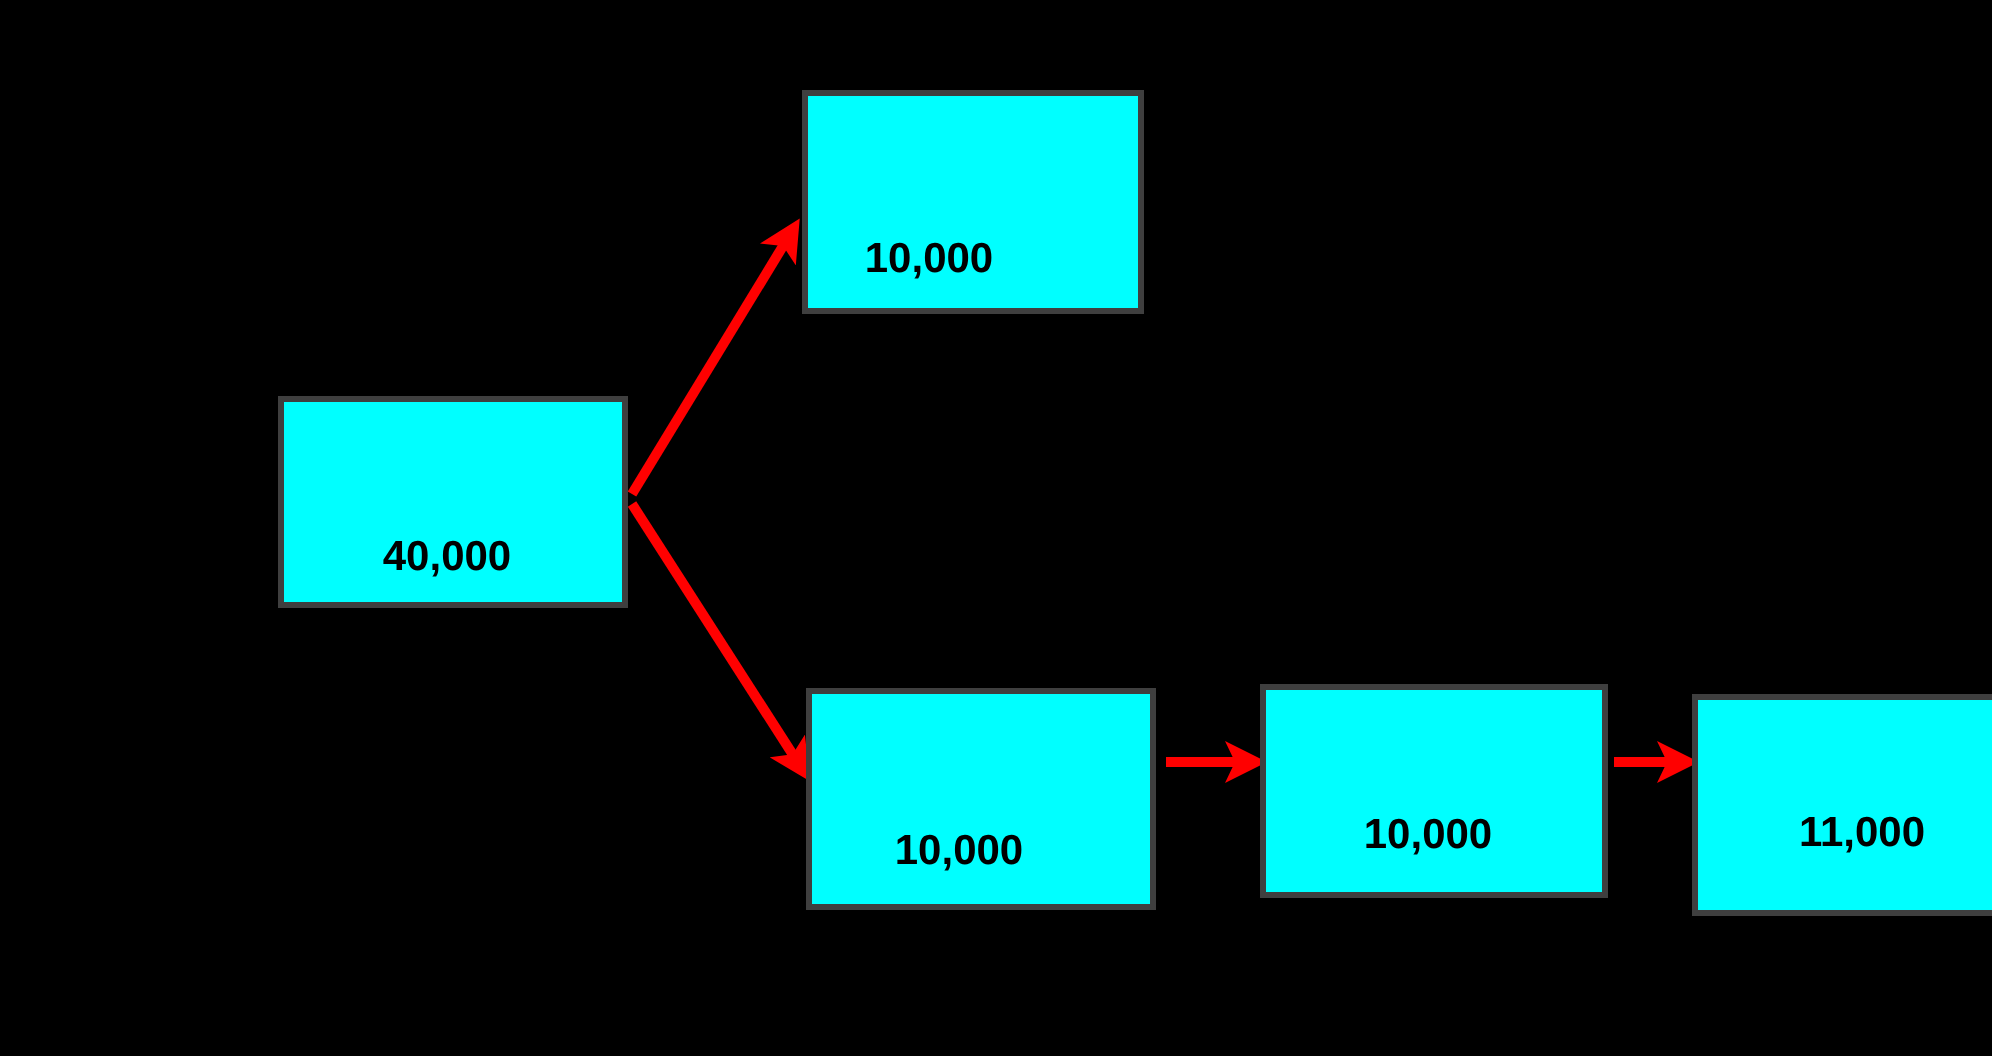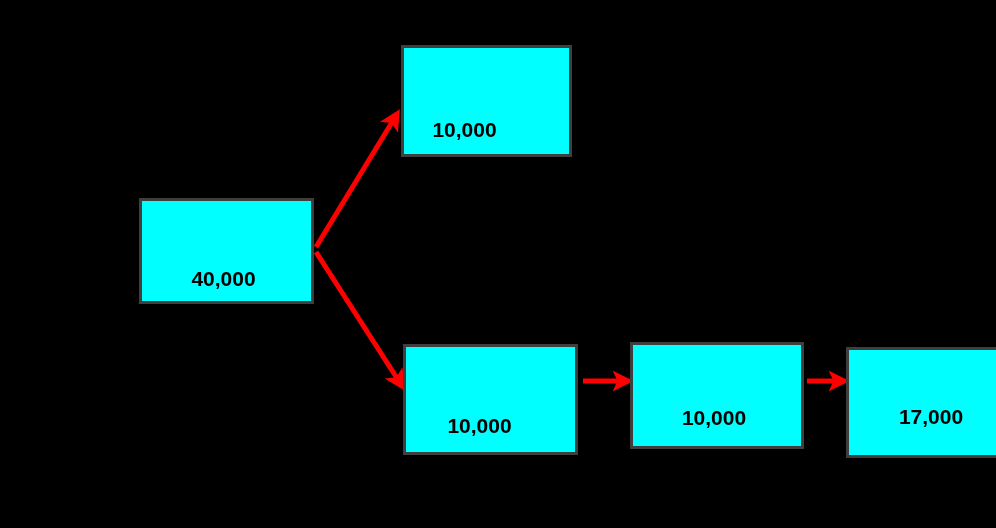--- a/index.html
+++ b/index.html
@@ -89,16 +89,16 @@
 
   <div class="node-box" id="node-mid1">
     <span class="node-label">10,000</span>
   </div>
 
   <div class="node-box" id="node-mid2">
     <span class="node-label">10,000</span>
   </div>
 
   <div class="node-box" id="node-end">
-    <span class="node-label">17,000</span>
+    <span class="node-label">11,000</span>
   </div>
 
 </div>
 
 </body></html>

